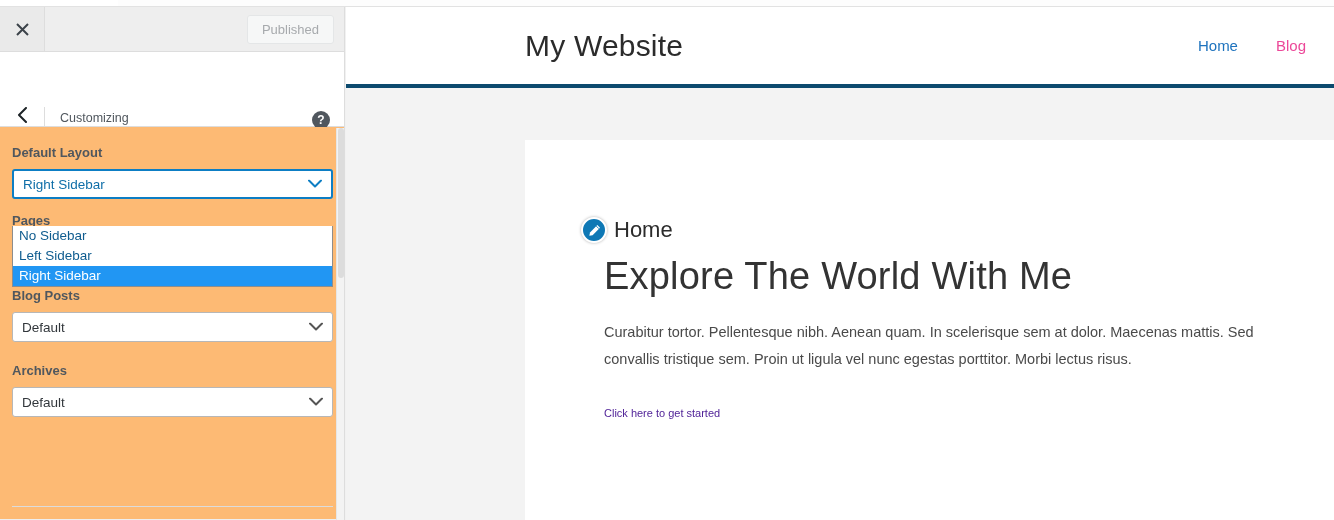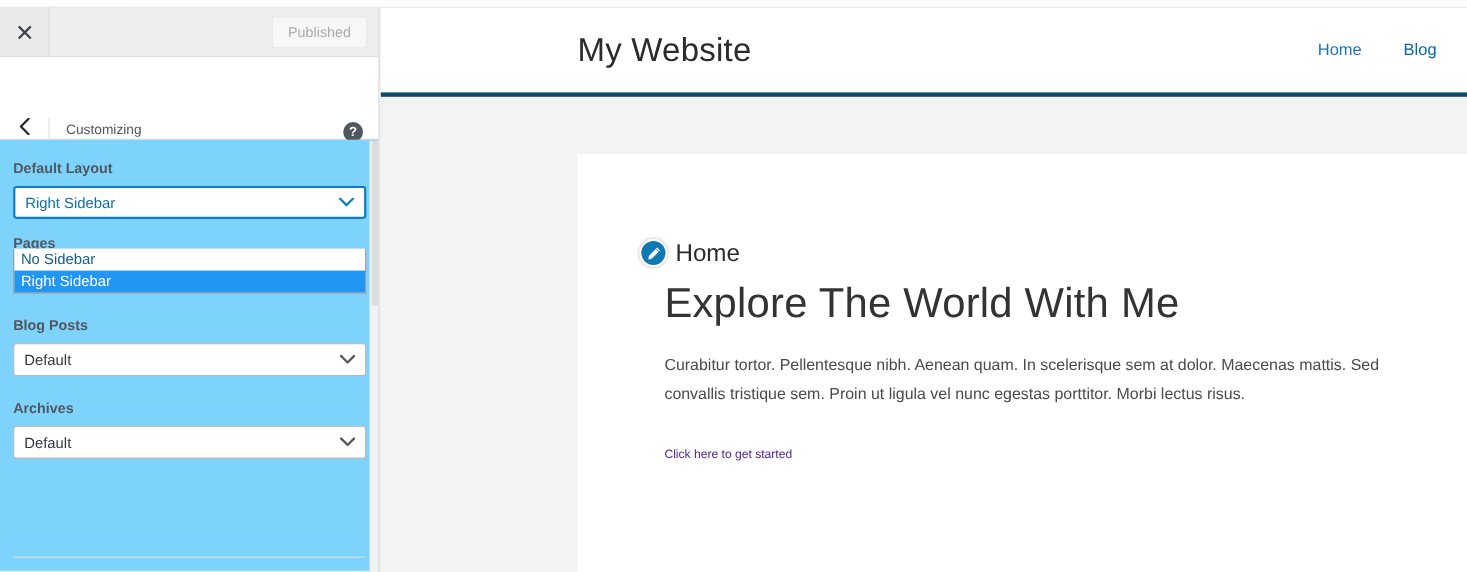--- a/index.html
+++ b/index.html
@@ -127,21 +127,21 @@
     line-height: 18px;
     text-align: center;
     cursor: pointer;
   }
 
   
   .cz-body {
     position: relative;
     height: 392px;
     padding: 18px 12px 0 12px;
-    background: #7dd3fc;
+    background: #fdba74;
   }
 
   .ctl-label {
     font-size: 13px;
     font-weight: bold;
     color: #50575e;
     margin-bottom: 9px;
   }
 
   .select-box {
@@ -254,21 +254,21 @@
     letter-spacing: .2px;
   }
   .site-nav {
     position: absolute;
     right: 28px;
     display: flex;
     gap: 38px;
     font-size: 15px;
   }
   .nav-link {
-    color: #0369a1;
+    color: #ec4899;
     text-decoration: none;
     cursor: pointer;
   }
   .nav-link.active { color: #1e73be; }
 
   .content-card {
     position: absolute;
     left: 179px; top: 133px;
     width: 809px;
     height: 380px;
@@ -406,20 +406,21 @@
             <path d="M1 1 L7 7 L13 1" stroke="currentColor" stroke-width="2" fill="none" stroke-linecap="round" stroke-linejoin="round"></path>
           </svg>
         </span>
       </div>
 
       <div class="cz-divider"></div>
     </div>
 
     <div class="dropdown-list">
       <div class="dd-option">No Sidebar</div>
+      <div class="dd-option">Left Sidebar</div>
       <div class="dd-option selected">Right Sidebar</div>
     </div>
 
     <div class="cz-scrollbar">
       <div class="cz-scroll-thumb"></div>
     </div>
   </div>
 
   <div class="preview">
 

